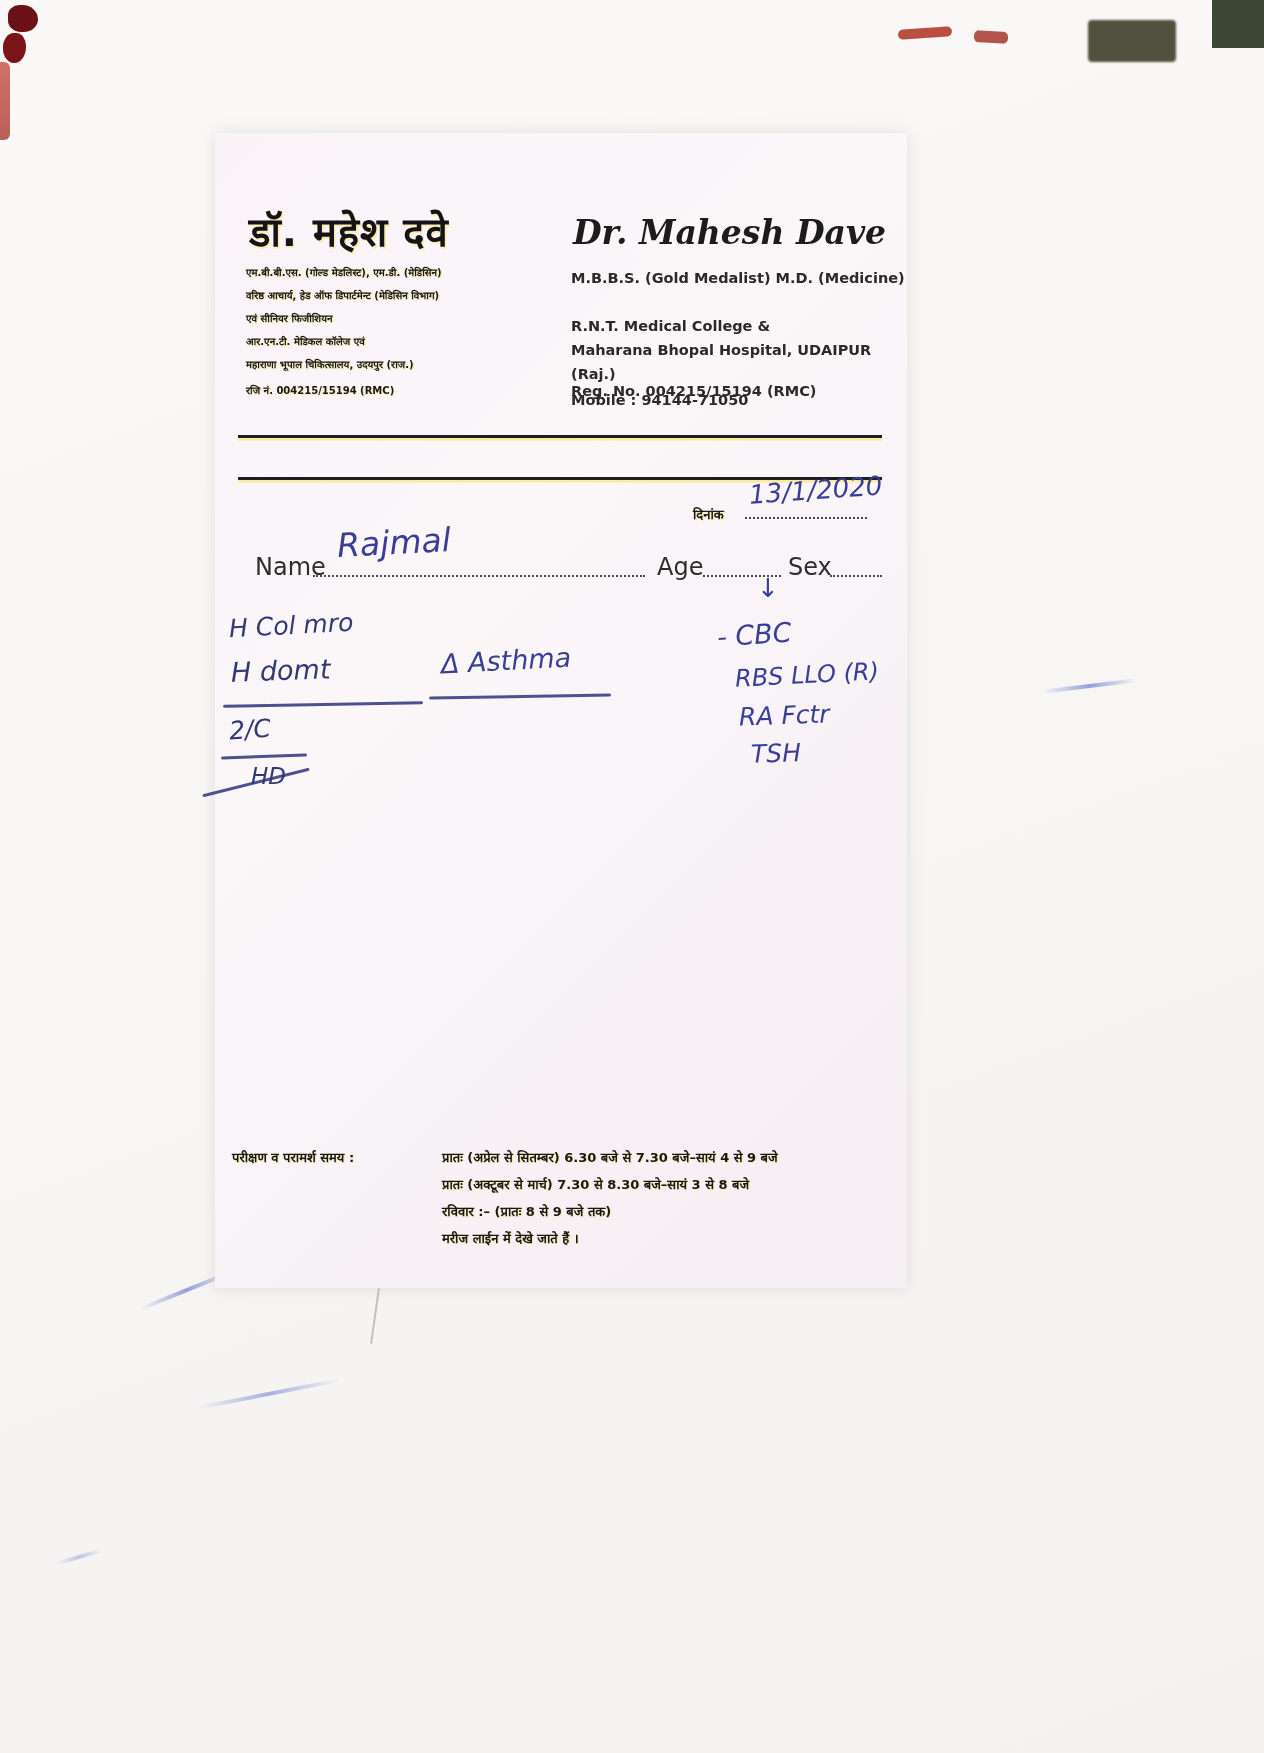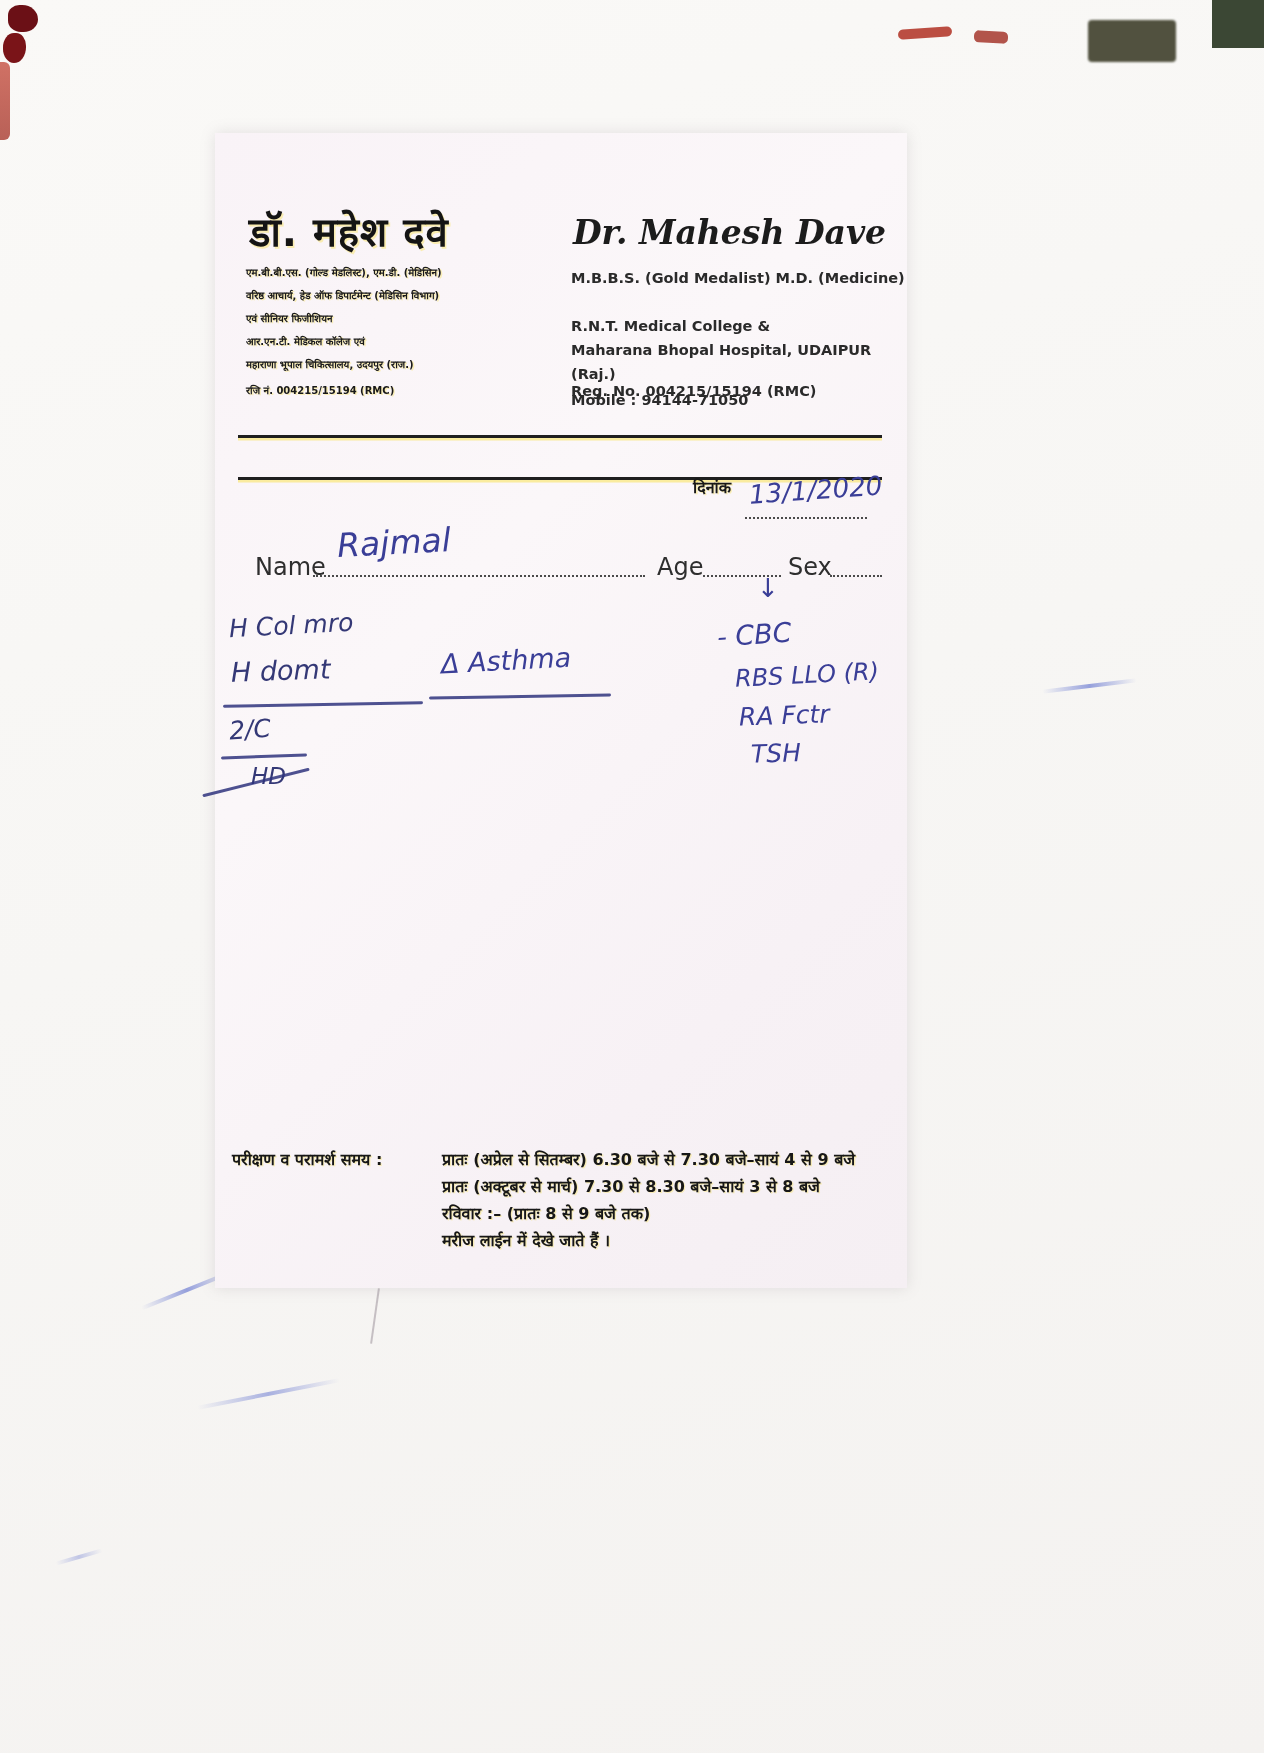--- a/index.html
+++ b/index.html
@@ -41,21 +41,21 @@
          font-family:"DejaVu Sans", sans-serif; white-space:nowrap; }
   .ink-dark { color:#343876; }
   .hw-underline { position:absolute; height:3px; background:#2f347e; border-radius:2px; opacity:.85; }
 
   
   .artifact { position:absolute; }
   .blue-streak { height:4px; background:linear-gradient(90deg,rgba(70,90,200,0),rgba(70,90,200,.55),rgba(70,90,200,0));
                  border-radius:3px; }
 
   
-  .footer-line { position:absolute; left:227px; font-size:16px; font-weight:700; color:#171717;
+  .footer-line { position:absolute; left:227px; font-size:13px; font-weight:700; color:#171717;
                  text-shadow:1.2px 1.2px 0 rgba(250,226,70,.35); white-space:nowrap; }
 </style>
 </head>
 <body>
 
 <div id="scan">
 
   <div class="artifact" style="left:8px;top:5px;width:30px;height:27px;background:#6b1016;border-radius:40% 55% 50% 45%;"></div>
   <div class="artifact" style="left:3px;top:33px;width:23px;height:30px;background:#7a1418;border-radius:50% 45% 55% 50%;"></div>
   <div class="artifact" style="left:0;top:62px;width:10px;height:78px;background:linear-gradient(180deg,#c24434,#a32e22);opacity:.75;border-radius:0 6px 6px 0;"></div>
@@ -83,21 +83,21 @@
     <div class="abs" id="dr-name-en">Dr. Mahesh Dave</div>
     <div class="abs en-bold cred-en" style="top:133px;">M.B.B.S. (Gold Medalist) M.D. (Medicine)</div>
     <div class="abs en-bold cred-en" style="top:181px;">R.N.T. Medical College &amp;</div>
     <div class="abs en-bold cred-en" style="top:205px;">Maharana Bhopal Hospital, UDAIPUR (Raj.)</div>
     <div class="abs en-bold cred-en" style="top:227px;margin-top:19px;">Reg. No. 004215/15194 (RMC)</div>
     <div class="abs en-bold cred-en" style="top:255px;">Mobile :  94144-71050</div>
 
     <div class="abs rule" style="top:302px;"></div>
     <div class="abs rule" style="top:344px;"></div>
 
-    <div class="abs hi hi-bold" style="left:478px;top:343px;font-size:16px;">दिनांक</div>
+    <div class="abs hi hi-bold" style="left:478px;top:372px;font-size:13px;">दिनांक</div>
     <span class="abs dots" style="left:530px;top:366px;width:122px;"></span>
     <div class="abs ink" style="left:534px;top:342px;font-size:26px;transform:rotate(-4deg);">13/1/2020</div>
 
     <div class="abs label" style="left:40px;top:420px;">Name</div>
     <span class="abs dots" style="left:98px;top:424px;width:332px;"></span>
     <div class="abs ink" style="left:122px;top:390px;font-size:33px;transform:rotate(-3deg);">Rajmal</div>
     <div class="abs label" style="left:442px;top:420px;">Age</div>
     <span class="abs dots" style="left:488px;top:424px;width:78px;"></span>
     <div class="abs label" style="left:573px;top:420px;">Sex</div>
     <span class="abs dots" style="left:615px;top:424px;width:52px;"></span>

